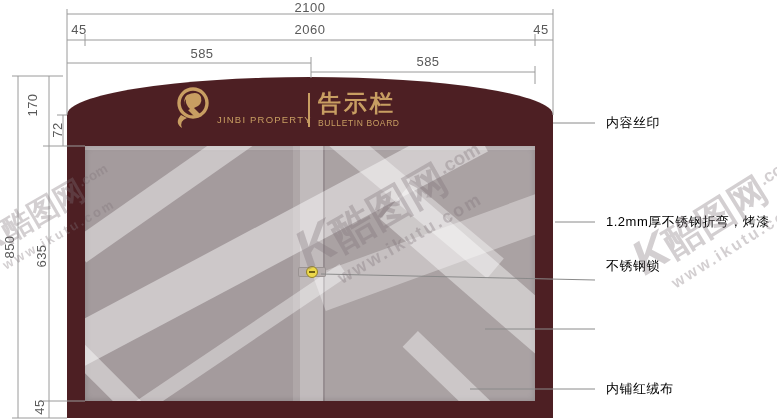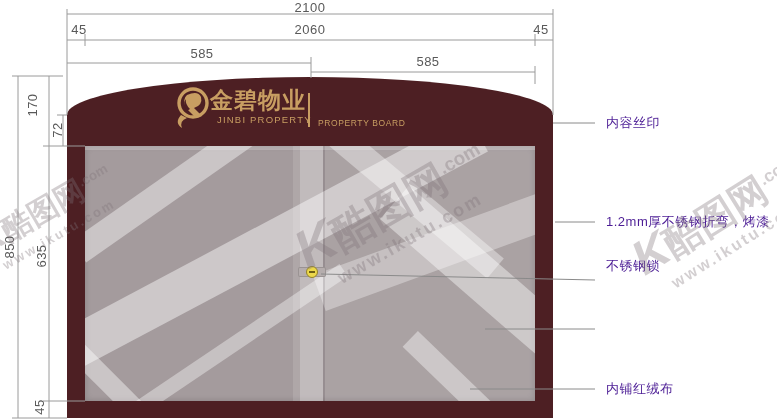--- a/index.html
+++ b/index.html
@@ -6,21 +6,21 @@
   body{font-family:"Liberation Sans",sans-serif;}
   .canvas{position:relative;width:777px;height:420px;background:#fff;overflow:hidden;}
 
   
   .lines{position:absolute;left:0;top:0;z-index:5;pointer-events:none;}
 
   .dim{position:absolute;font-size:13px;color:#595959;white-space:nowrap;
        transform:translate(-50%,-50%);z-index:6;letter-spacing:.5px;}
   .dim.v{transform:translate(-50%,-50%) rotate(-90deg);}
 
-  .callout{position:absolute;left:606px;font-size:13px;color:#4c1d95;white-space:nowrap;
+  .callout{position:absolute;left:606px;font-size:13px;color:#000000;white-space:nowrap;
        transform:translateY(-50%);z-index:6;letter-spacing:.5px;}
 
   
   .board{position:absolute;left:67px;top:77px;width:486px;height:341px;
        background:var(--frame,#4d1f23);z-index:2;
        border-radius:243px 243px 0 0 / 38px 38px 0 0;}
   .brand-cn{position:absolute;left:143px;top:8px;font-size:23px;font-weight:bold;
        color:var(--gold,#c89e62);letter-spacing:1px;white-space:nowrap;}
   .brand-en{position:absolute;left:150px;top:37px;font-size:9.5px;color:var(--gold,#c89e62);
        letter-spacing:1.2px;white-space:nowrap;}
@@ -72,24 +72,24 @@
 
 <div class="canvas">
 
   <div class="board">
     <svg class="emblem" width="42" height="50" viewBox="0 0 42 50">
       <circle cx="21" cy="22" r="14" fill="none" stroke="#c89e62" stroke-width="3.4"></circle>
       <path d="M15,14 q11,-5 14,2 q2,8 -7,11 l8,8 -6,2 -10,-10 q-4,-9 1,-13 z" fill="#c89e62"></path>
       <path d="M14,18 q-4,5 1,12 l3,-2 q-5,-5 -4,-10 z" fill="#4d1f23"></path>
       <path d="M9,34 q-7,8 1,13 q-3,-7 5,-10 z" fill="#c89e62"></path>
     </svg>
-    <div class="brand-cn">金碧物业</div>
     <div class="brand-en">JINBI PROPERTY</div>
     <div class="hdr-div"></div>
-    <div class="title-en">PROPERTY BOARD</div>
+    <div class="title-cn">告示栏</div>
+    <div class="title-en">BULLETIN BOARD</div>
 
     <div class="glass">
       <div class="stk s2"></div>
       <div class="stk s1"></div>
       <div class="stk s3"></div>
       <div class="pane-r"></div>
       <div class="stk s7"></div>
       <div class="stk s4a"></div>
       <div class="stk s4b"></div>
       <div class="stk s5"></div>

